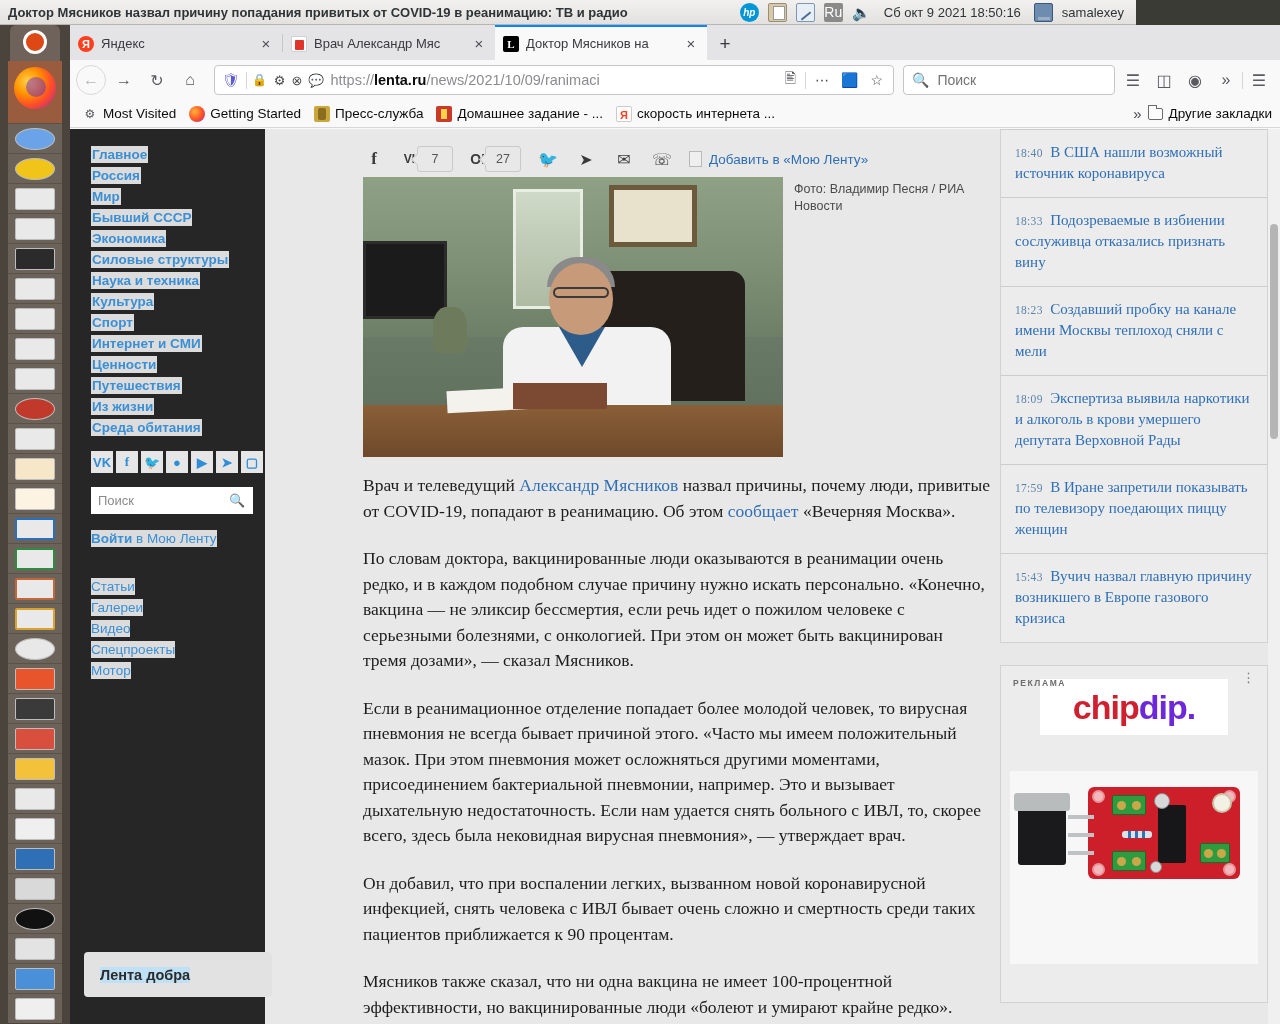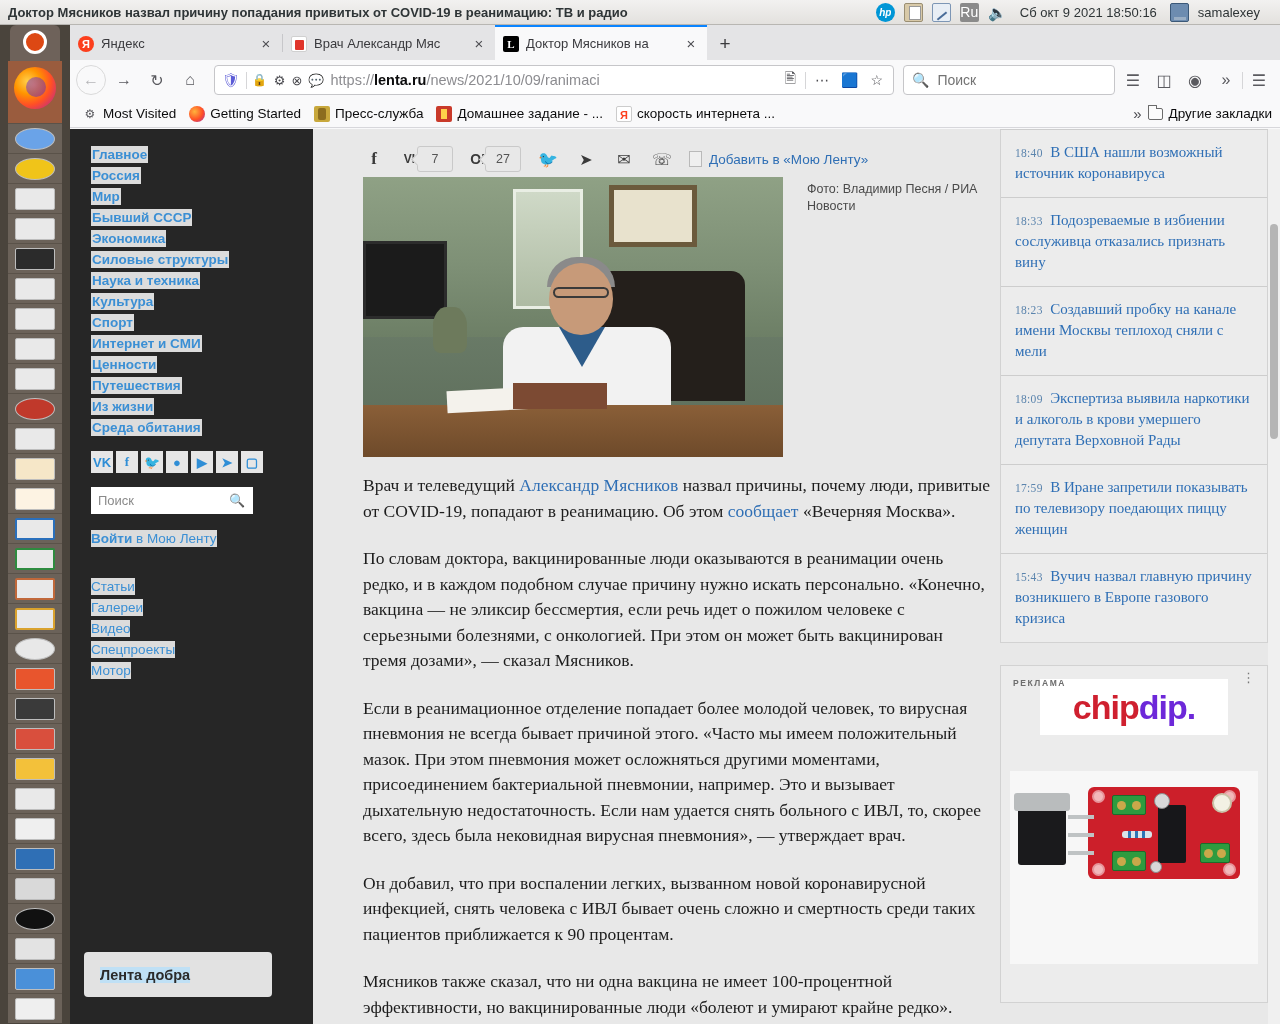--- a/index.html
+++ b/index.html
@@ -5,29 +5,29 @@
   * { box-sizing: border-box; margin: 0; padding: 0; }
   html, body {
     width: 1280px; height: 1024px;
     overflow: hidden;
     font-family: "Liberation Sans", sans-serif;
     background: #3b3b36;
   }
 
   
   #titlebar {
-    position: absolute; left: 0; top: 0; width: 1280px; height: 25px;
+    position: absolute; left: 0; top: 0; width: 1136px; height: 25px;
     background: linear-gradient(to bottom, #f2f1f0, #e3e1de);
     border-bottom: 1px solid #b8b6b2;
     display: flex; align-items: center;
     font-size: 13px; font-weight: bold; color: #2e3436;
     white-space: nowrap; overflow: hidden;
   }
   #win-title { padding-left: 8px; flex: 0 1 auto; overflow: hidden; text-overflow: clip; }
-  .tray { display: flex; align-items: center; gap: 9px; margin-left: auto; padding-right: 16px; }
+  .tray { display: flex; align-items: center; gap: 9px; margin-left: auto; padding-right: 8px; }
   .tray-ico { width: 19px; height: 19px; display: inline-block; position: relative; }
   .hp-ico { border-radius: 50%; background: #0096d6; color: #fff; font-style: italic;
             font-weight: bold; font-size: 10px; text-align: center; line-height: 19px; }
   .clip-ico { background: #d8c9a8; border: 1px solid #9a8e72; border-radius: 2px; }
   .clip-ico::before { content: ""; position: absolute; right: 1px; bottom: 1px; width: 10px; height: 12px;
                       background: #fff; border: 1px solid #999; }
   .pen-ico { background: #e8eef5; border: 1px solid #7d96b5; border-radius: 2px; }
   .pen-ico::after { content: ""; position: absolute; left: 3px; top: 11px; width: 12px; height: 2px;
                     background: #4a6d99; transform: rotate(-40deg); }
   .ru-ico { background: #8a8a8a; color: #fff; font-size: 14px; font-weight: normal;
@@ -117,21 +117,21 @@
                         border: 1px solid #6a6a6a; border-bottom: none; border-radius: 1px 1px 0 0; background: #fbfbfb; }
 
   
   #viewport { position: absolute; left: 0; top: 104px; width: 1210px; height: 895px;
               background: #e8e8e8; overflow: hidden; }
   #scrollbar { position: absolute; right: 0; top: 0; width: 12px; height: 895px; background: #f0f0f0; }
   #scroll-thumb { position: absolute; right: 2px; top: 95px; width: 8px; height: 215px;
                   background: #b5b5b5; border-radius: 4px; }
 
   
-  #site-nav { position: absolute; left: 0; top: 0; width: 243px; height: 895px; background: #262626; }
+  #site-nav { position: absolute; left: 0; top: 0; width: 195px; height: 895px; background: #262626; }
   .nav-link { display: inline-block; color: #3b8fd4; font-size: 13.5px; font-weight: bold;
               background: #dcdcdc; line-height: 17px; margin: 0 0 3px 21px; padding: 0 1px; }
   .soc-row { margin: 12px 0 0 21px; display: flex; gap: 3px; }
   .soc { width: 22px; height: 22px; background: #e6e6e6; color: #2f8ed6; display: flex;
          align-items: center; justify-content: center; font-size: 13px; font-weight: bold; }
   #site-search { margin: 14px 0 0 21px; width: 162px; height: 27px; background: #fff;
                  display: flex; align-items: center; padding: 0 7px; }
   #site-search span:first-child { flex: 1 1 auto; color: #8a8a8a; font-size: 13px; }
   #login-link { display: inline-block; margin: 16px 0 16px 21px; color: #3b8fd4; font-size: 13.5px;
                 background: #dcdcdc; line-height: 17px; }
@@ -150,21 +150,21 @@
         color: #3a3a3a; margin-right: 16px; }
   .counter { height: 26px; min-width: 36px; border: 1px solid #c9c9c9; border-radius: 3px;
              display: flex; align-items: center; justify-content: center; font-size: 12.5px;
              color: #555; background: #e8e8e8; margin: 0 16px 0 -12px; position: relative; }
   .counter::before { content: ""; position: absolute; left: -5px; top: 8px; width: 8px; height: 8px;
                      background: #e8e8e8; border-left: 1px solid #c9c9c9; border-bottom: 1px solid #c9c9c9;
                      transform: rotate(45deg); }
   #add-lenta { display: flex; align-items: center; gap: 7px; color: #2f6fb5; font-size: 13.5px; }
   .bookmark-sq { width: 13px; height: 16px; border: 1px solid #b9b9b9; background: #efefef; }
 
-  #figure { margin: 4px 0 8px 88px; display: flex; gap: 24px; }
+  #figure { margin: 4px 0 8px 88px; display: flex; gap: 11px; }
   #photo { width: 420px; height: 280px; flex: 0 0 420px; position: relative; overflow: hidden;
            background: linear-gradient(#7b8e7a, #5b6b58); }
   .ph-wall { position: absolute; left: 0; top: 0; width: 420px; height: 160px;
              background: linear-gradient(#8fa185 0%, #7e9076 55%, #6d7f66 100%); }
   .ph-window { position: absolute; left: 150px; top: 12px; width: 70px; height: 120px;
                background: linear-gradient(#cfd9c7, #aebba3); border: 3px solid #e9eee4; }
   .ph-frame { position: absolute; left: 246px; top: 8px; width: 88px; height: 62px;
               background: #e8e2cd; border: 5px solid #6b5a3c; }
   .ph-monitor { position: absolute; left: 0px; top: 64px; width: 84px; height: 78px; background: #1b1b1b; border: 3px solid #2c2c2c; }
   .ph-chair { position: absolute; left: 232px; top: 94px; width: 150px; height: 130px;

